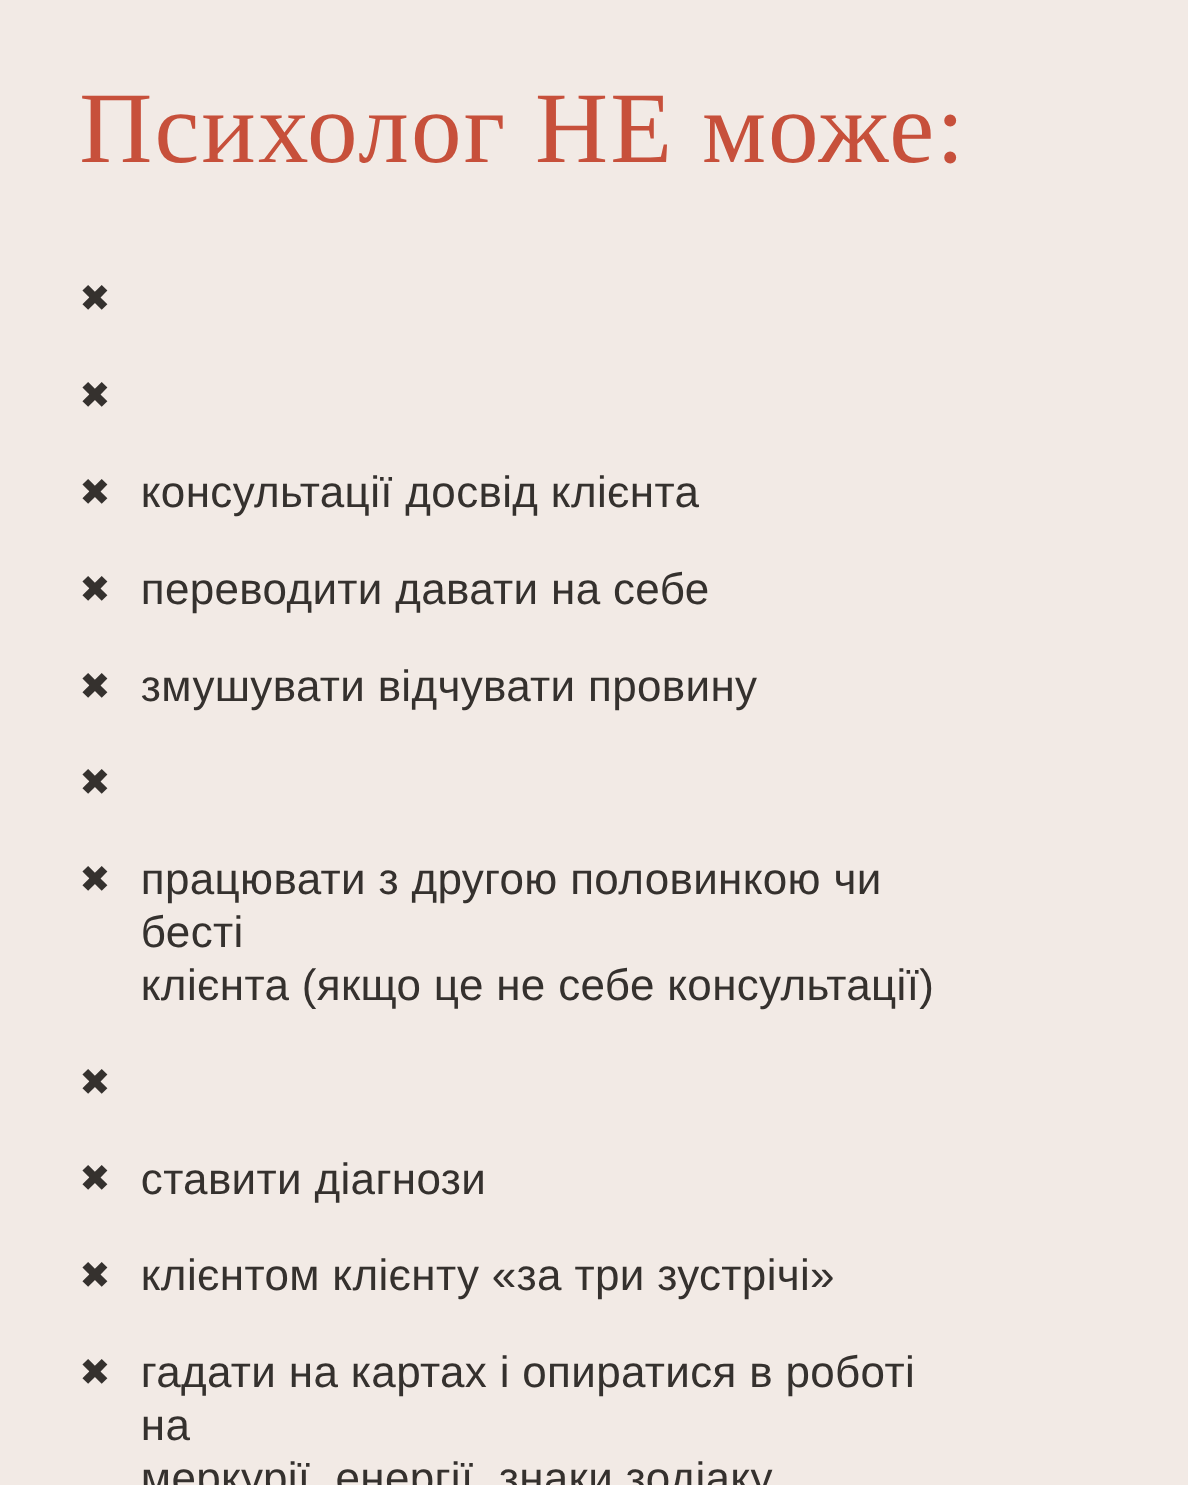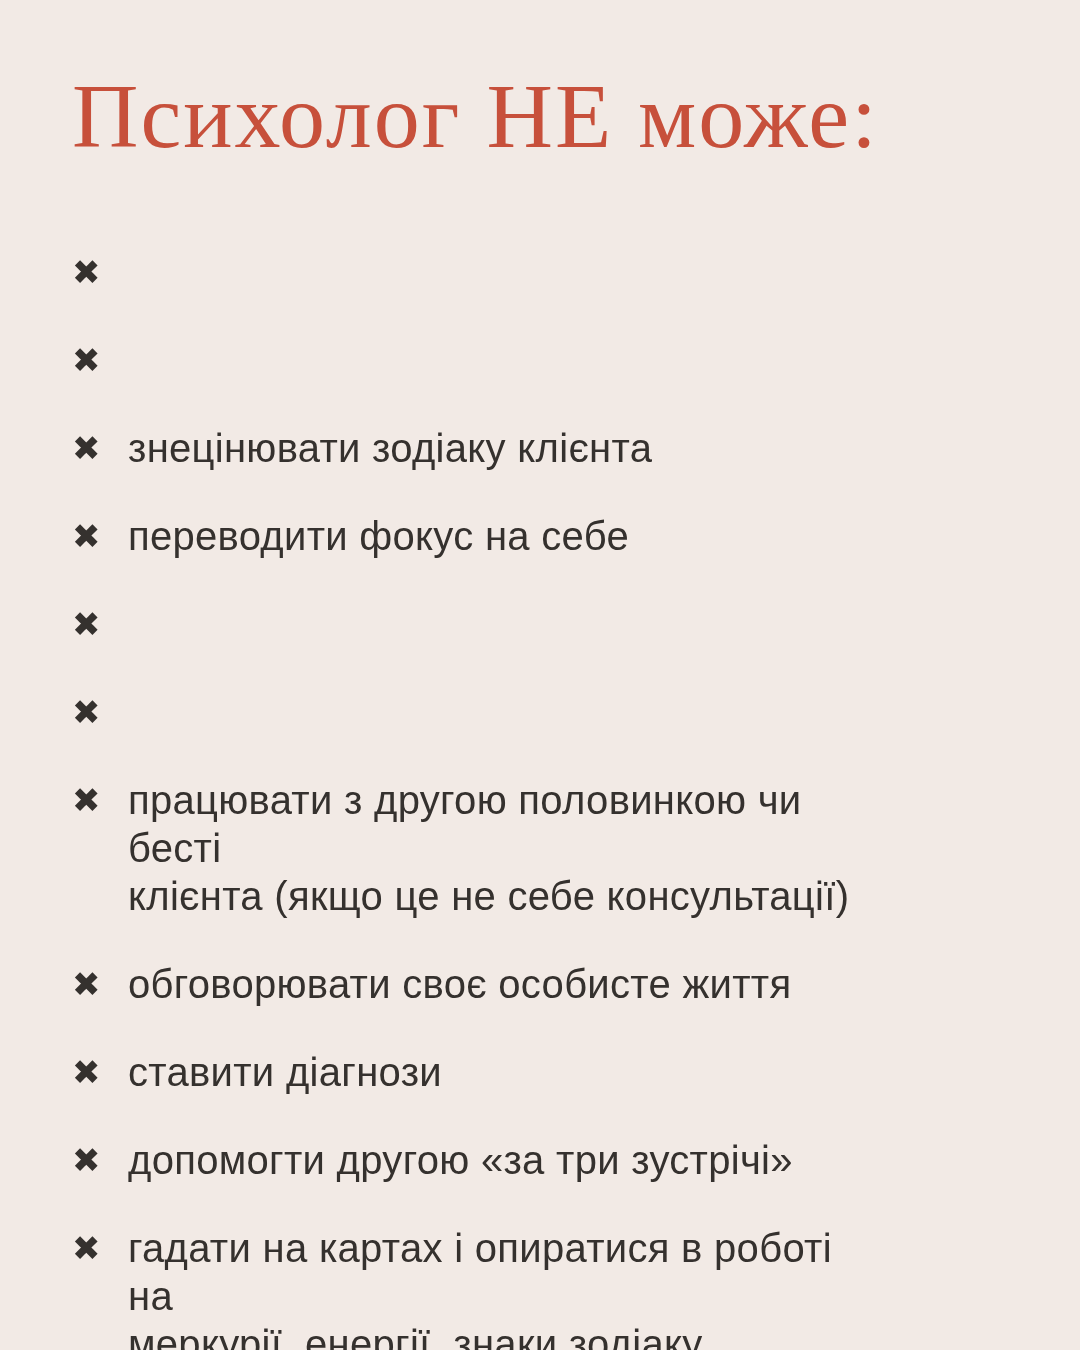--- a/index.html
+++ b/index.html
@@ -65,48 +65,48 @@
 
   <ul class="dont-list">
     <li>
       <span class="x-icon">✖</span>
     </li>
     <li>
       <span class="x-icon">✖</span>
     </li>
     <li>
       <span class="x-icon">✖</span>
-      <span class="item-text">знецінювати зодіаку клієнта</span>
+      <span class="item-text">консультації досвід клієнта</span>
     </li>
     <li>
       <span class="x-icon">✖</span>
-      <span class="item-text">переводити фокус на себе</span>
+      <span class="item-text">переводити давати на себе</span>
     </li>
     <li>
       <span class="x-icon">✖</span>
+      <span class="item-text">змушувати відчувати провину</span>
     </li>
     <li>
       <span class="x-icon">✖</span>
     </li>
     <li>
       <span class="x-icon">✖</span>
       <span class="item-text">працювати з другою половинкою чи бесті
 клієнта (якщо це не себе консультації)</span>
     </li>
     <li>
       <span class="x-icon">✖</span>
-      <span class="item-text">обговорювати своє особисте життя</span>
     </li>
     <li>
       <span class="x-icon">✖</span>
       <span class="item-text">ставити діагнози</span>
     </li>
     <li>
       <span class="x-icon">✖</span>
-      <span class="item-text">допомогти другою «за три зустрічі»</span>
+      <span class="item-text">клієнтом клієнту «за три зустрічі»</span>
     </li>
     <li>
       <span class="x-icon">✖</span>
       <span class="item-text">гадати на картах і опиратися в роботі на
 меркурії, енергії, знаки зодіаку</span>
     </li>
   </ul>
 </div>
 
 </body></html>

